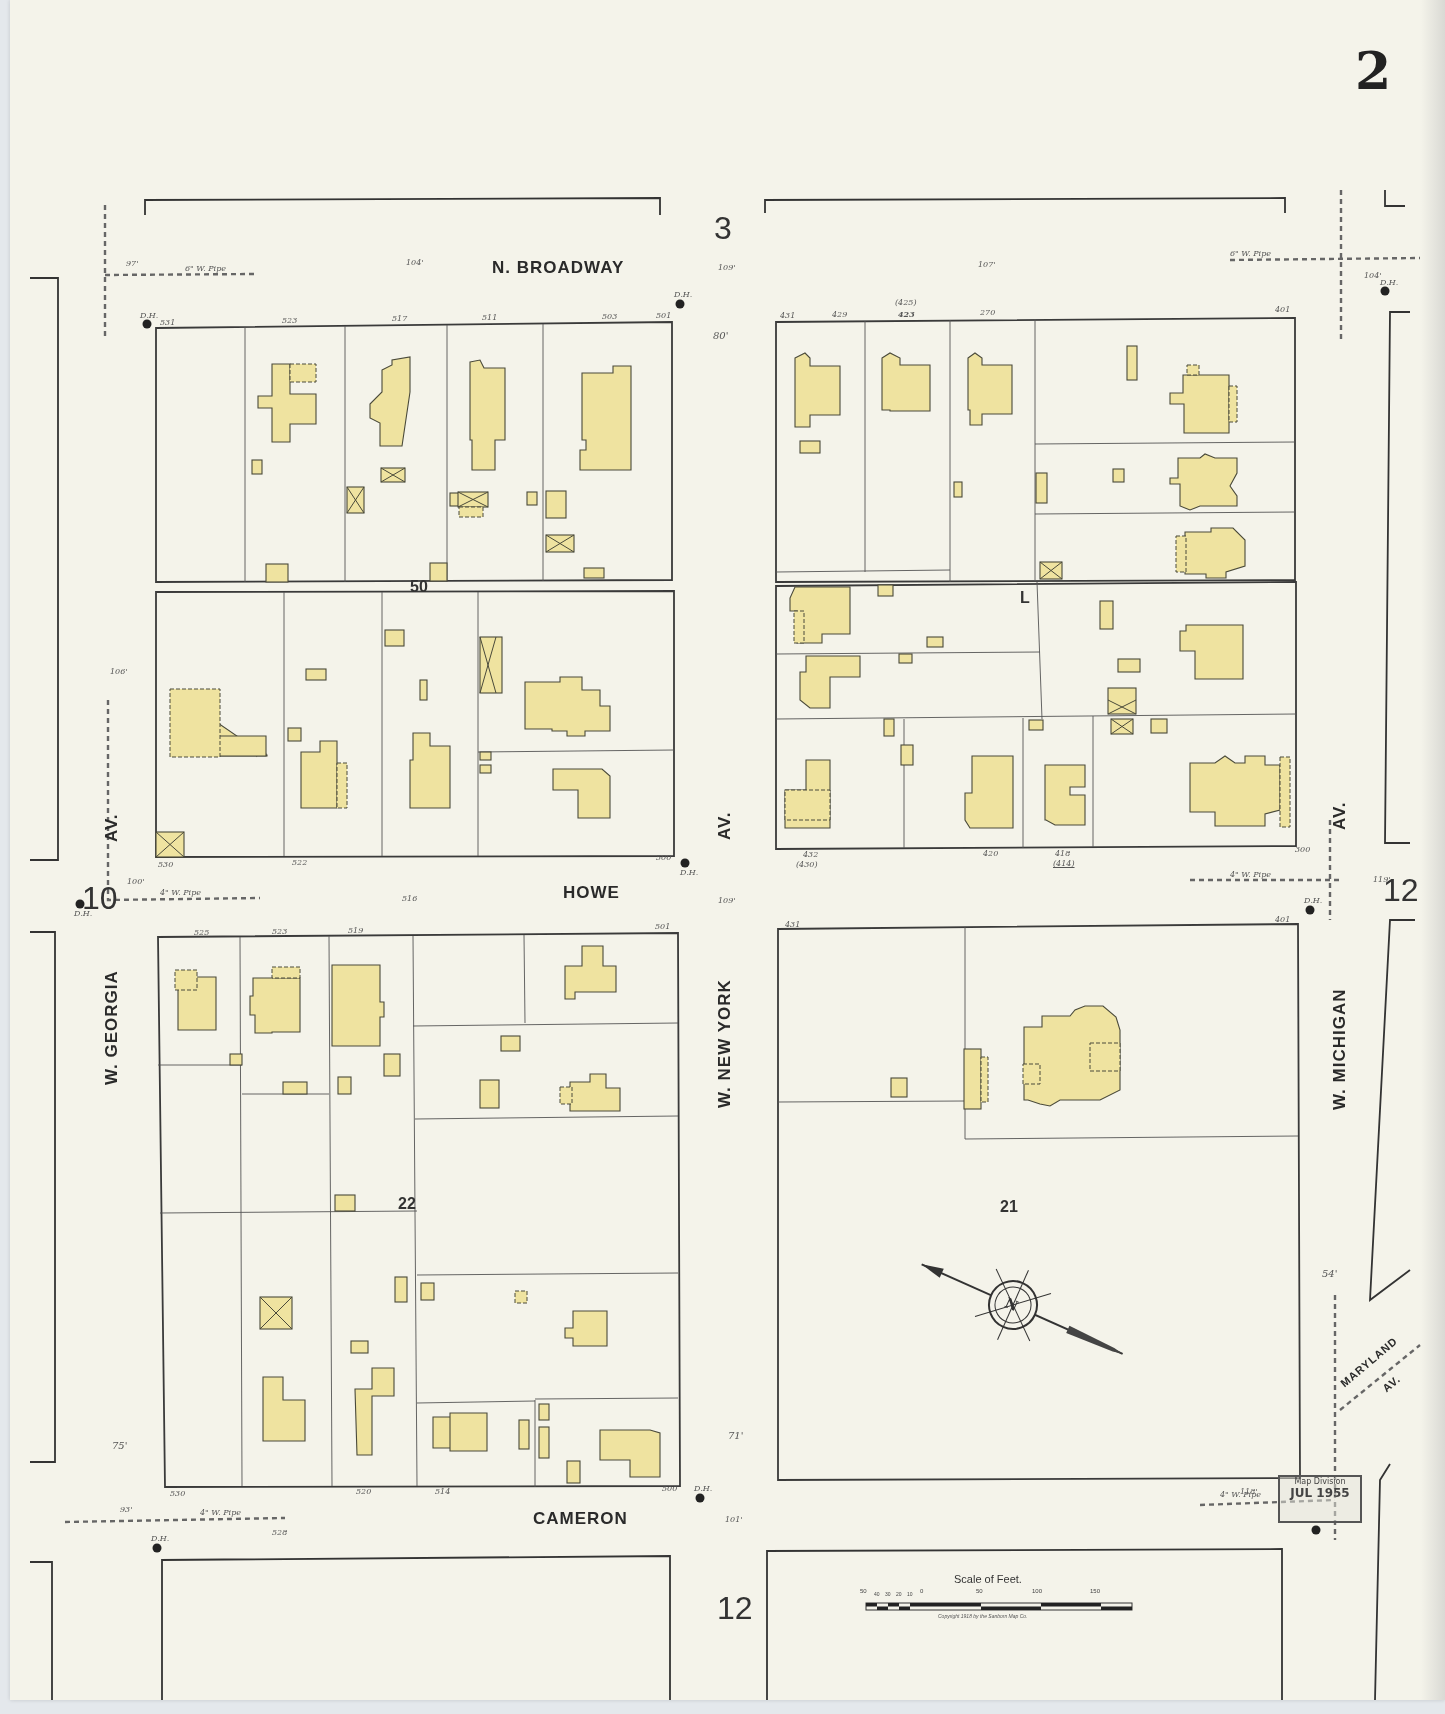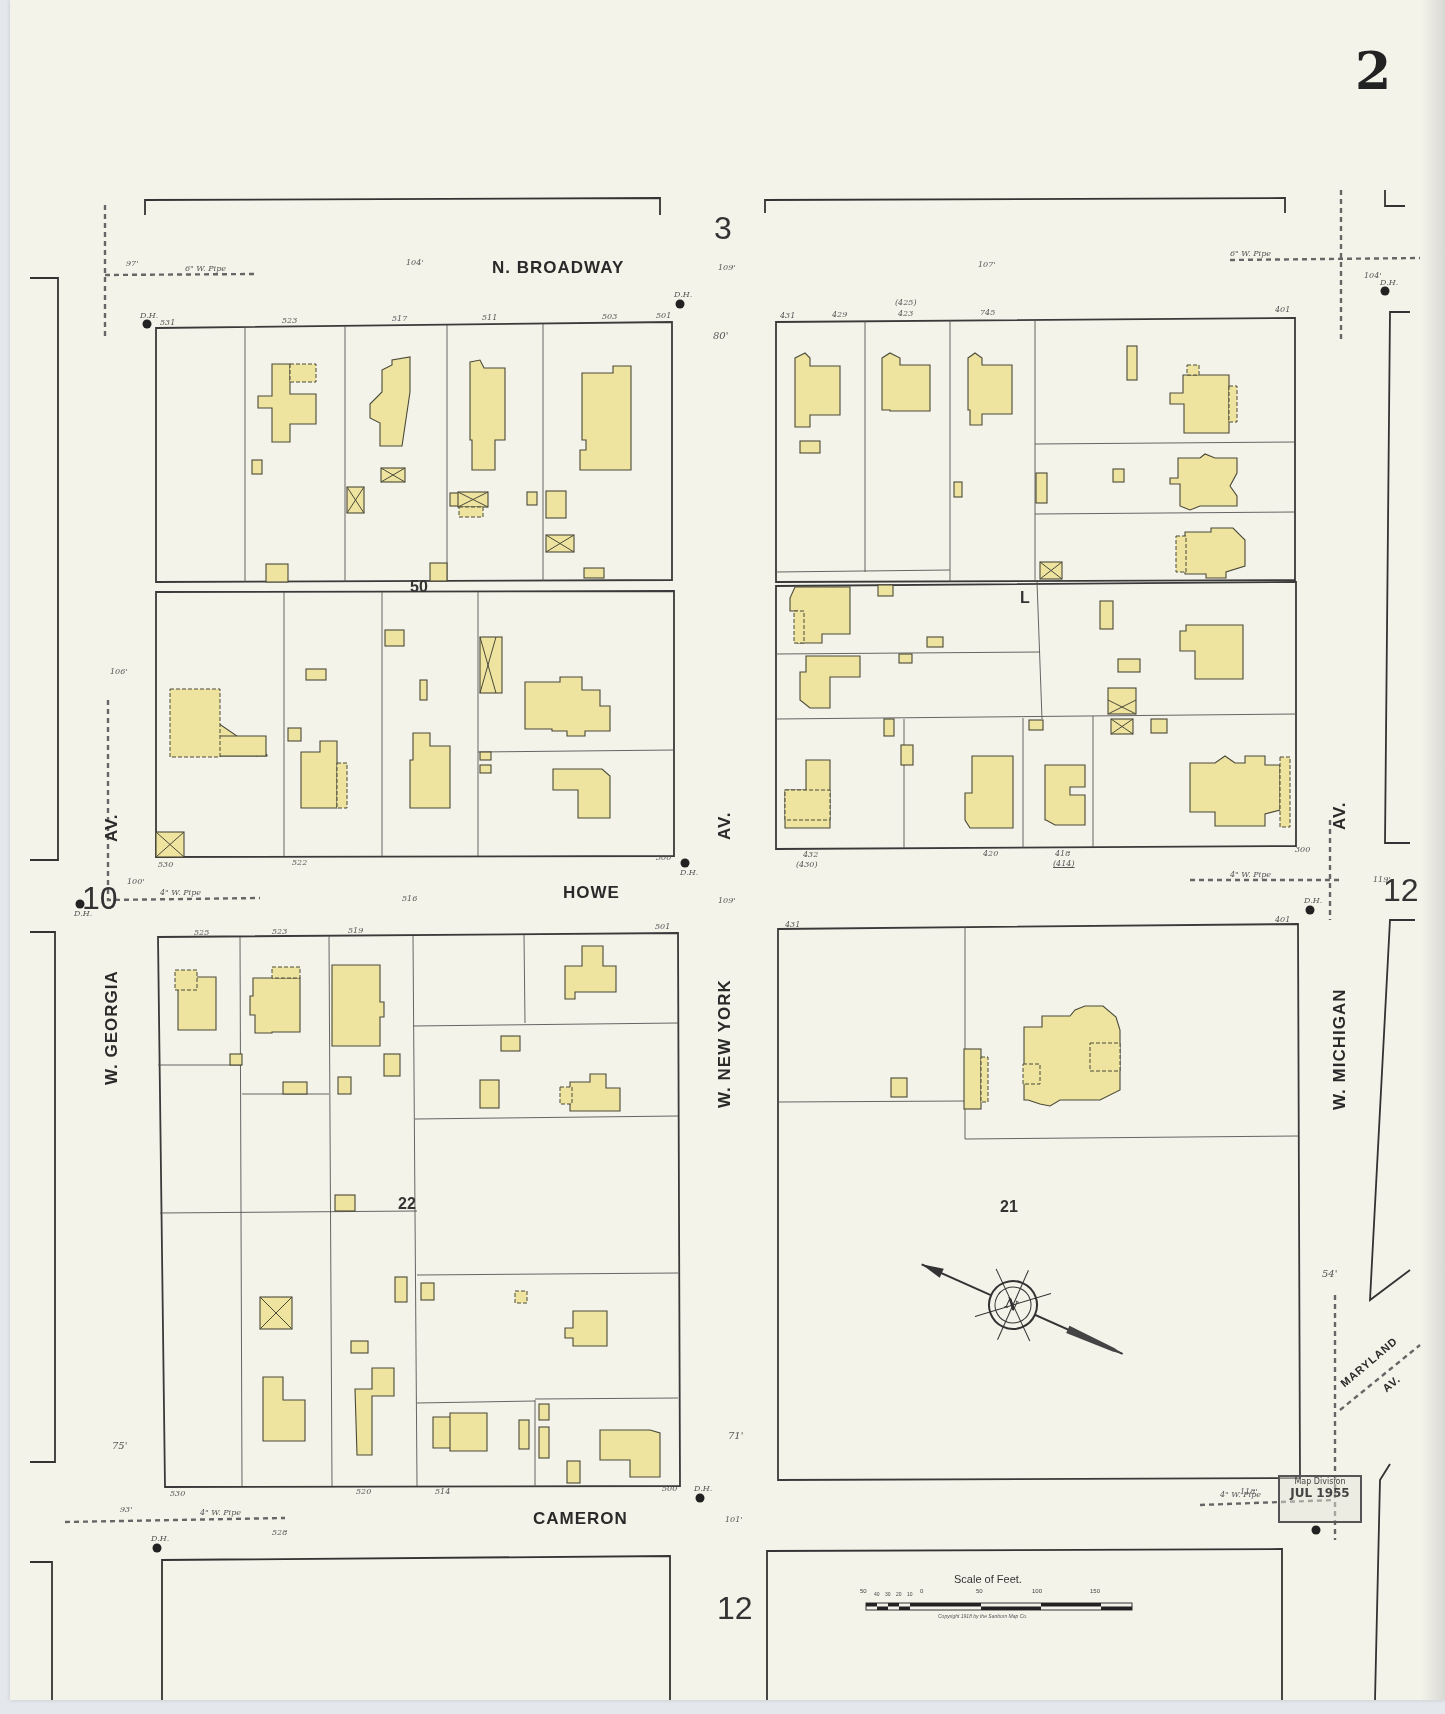--- a/index.html
+++ b/index.html
@@ -321,22 +321,22 @@
 <div class="lbl small" style="left:472px;top:313px;">511</div>
 <div class="lbl small" style="left:592px;top:312px;">503</div>
 <div class="lbl small" style="left:646px;top:311px;">501</div>
 <div class="lbl small" style="left:148px;top:860px;">530</div>
 <div class="lbl small" style="left:282px;top:858px;font-style:italic;">522</div>
 <div class="lbl small" style="left:392px;top:894px;">516</div>
 <div class="lbl small" style="left:646px;top:853px;">500</div>
 <div class="lbl small" style="left:770px;top:311px;">431</div>
 <div class="lbl small" style="left:822px;top:310px;">429</div>
 <div class="lbl small" style="left:885px;top:298px;">(425)</div>
-<div class="lbl small" style="left:888px;top:309px;">423</div>
-<div class="lbl small" style="left:970px;top:308px;">745</div>
+<div class="lbl small" style="left:888px;top:309px;font-weight:bold;">423</div>
+<div class="lbl small" style="left:970px;top:308px;">270</div>
 <div class="lbl small" style="left:1265px;top:305px;">401</div>
 <div class="lbl small" style="left:793px;top:850px;">432</div>
 <div class="lbl small" style="left:786px;top:860px;">(430)</div>
 <div class="lbl small" style="left:973px;top:849px;">420</div>
 <div class="lbl small" style="left:1045px;top:849px;">418</div>
 <div class="lbl small" style="left:1043px;top:859px;text-decoration:underline;">(414)</div>
 <div class="lbl small" style="left:1285px;top:845px;">300</div>
 <div class="lbl small" style="left:184px;top:928px;">525</div>
 <div class="lbl small" style="left:262px;top:927px;">523</div>
 <div class="lbl small" style="left:338px;top:926px;">519</div>

